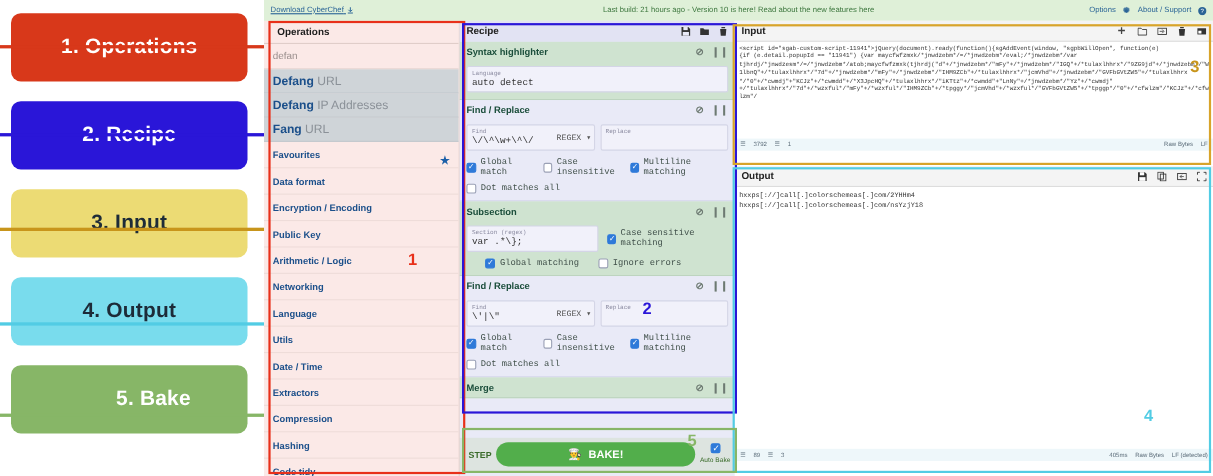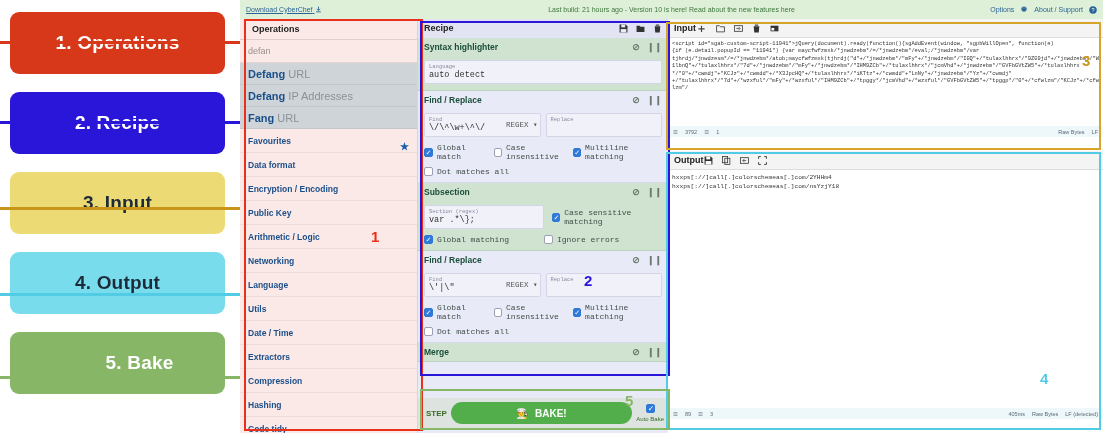--- a/index.html
+++ b/index.html
@@ -102,21 +102,21 @@
     padding:2px 4px 2px 4px; height:24px; position:relative;
   }
   .field .lbl { font-size:5.5px; color:#8a8aa0; line-height:7px; }
   .field .val { font-size:8.5px; color:#333; line-height:11px; }
   .field-row { display:flex; gap:5px; align-items:stretch; }
   .field-row .f1 { flex:1; position:relative; }
   .regex-sel {
     position:absolute; right:3px; top:7px; font-size:7.5px; color:#555;
   }
   .chk-row { display:flex; margin-top:6px; font-size:8px; color:#40504a; }
-  .chk-row > div { display:flex; align-items:center; gap:4px; }
+  .chk-row > div { display:flex; align-items:center; gap:4px;justify-content:center; }
   .cb {
     width:9px; height:9px; border:1px solid #9aa0b5; border-radius:2px;
     background:#fff; display:inline-block; position:relative;
   }
   .cb.on { background:#2f7ad9; border-color:#2f7ad9; }
   .cb.on:after {
     content:"✓"; color:#fff; font-size:8px; position:absolute;
     left:1px; top:-2px; line-height:11px;
   }
   .sub-field-row { display:flex; gap:8px; align-items:center; }
@@ -140,21 +140,21 @@
   }
 
   
   #io { position:absolute; left:428px; top:19px; width:435px; height:414px; background:#fff; }
   .io-pane { position:absolute; left:0; width:435px; background:#fff; }
   #inpane { top:0; height:122px; }
   #outpane { top:132px; height:275px; }
   .io-head {
     height:19px; line-height:19px; padding:0 6px;
     font-weight:bold; font-size:9px; color:#222;
-    display:flex; align-items:center; 
+    display:flex; align-items:center; justify-content:space-between;
     background:#f4f4f4; border-bottom:1px solid #ddd;
   }
   .io-head .icos { display:flex; gap:9px; align-items:center; color:#444; }
   .io-text {
     font-family:"Liberation Mono", monospace; font-size:5.4px;
     line-height:7.4px; color:#333; padding:3px 4px;
     overflow:hidden; word-break:break-all; white-space:pre-wrap;
   }
   #inpane .io-text { height:88px; }
   #outpane .io-text { height:238px; font-size:6.2px; line-height:9px; }

